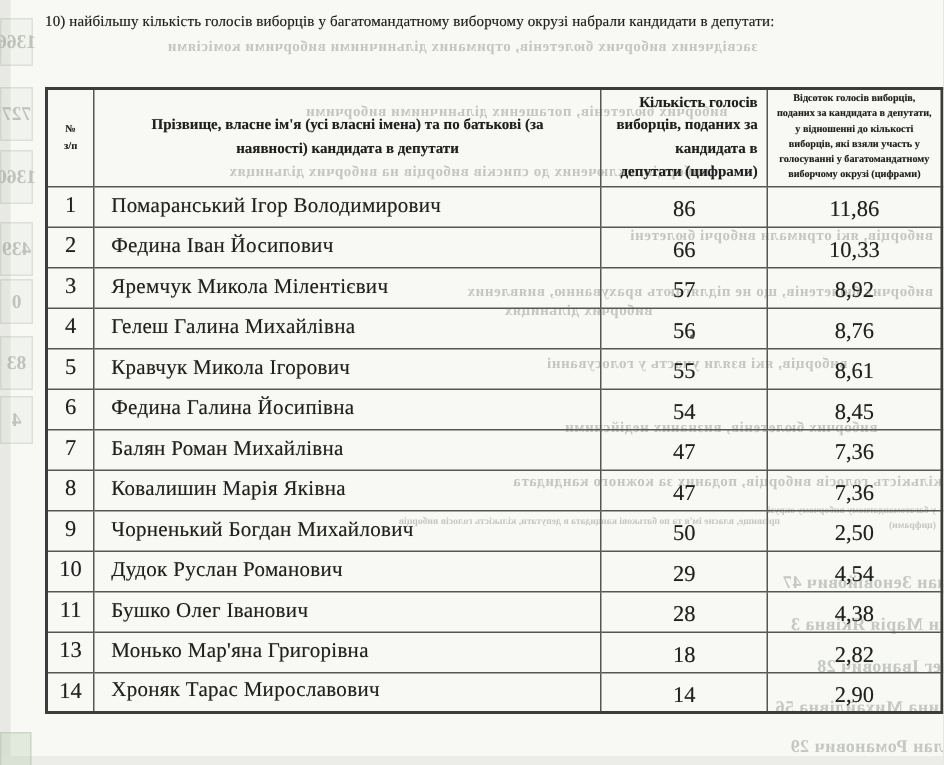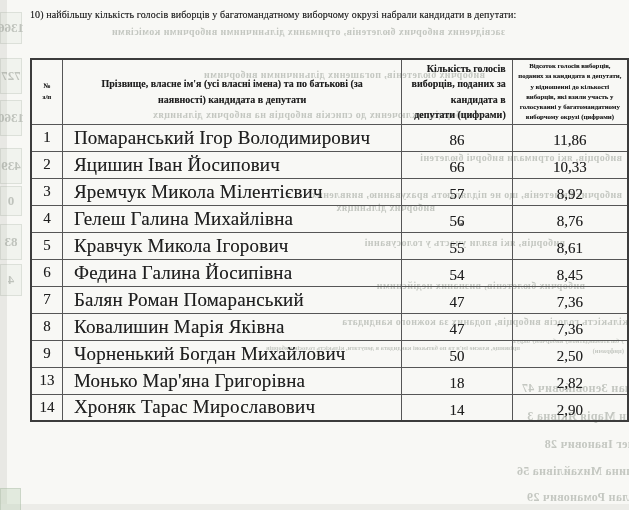--- a/index.html
+++ b/index.html
@@ -55,21 +55,21 @@
   }
   table.results{border:2px solid #3c3c3c;}
   th{font-weight:bold;vertical-align:middle;}
   .h-num{width:32px;font-size:7px;line-height:1.5;white-space:pre-line;}
   .h-name{width:321px;font-size:10px;line-height:1.55;padding:0 22px !important;}
   .h-votes{width:104px;font-size:10px;line-height:1.55;padding:0 6px !important;text-align:right;}
   .h-pct{width:113px;font-size:6.8px;line-height:1.5;padding:0 4px !important;}
   thead tr{height:65px;}
   tbody tr{height:27px;}
   td.c-num{font-size:15px;text-align:center;}
-  td.c-name{font-size:19px;padding-left:11px !important;letter-spacing:.2px;}
+  td.c-name{font-size:14px;padding-left:11px !important;letter-spacing:.2px;}
   td.c-votes,td.c-pct{font-size:15px;text-align:center;}
   td.c-votes span,td.c-pct span{display:inline-block;transform:translateY(3px);}
 
   .speckle{
     position:absolute;left:460px;top:223px;width:3px;height:3px;
     background:#444;border-radius:50%;opacity:.8;
   }
 </style>
 </head>
 <body>
@@ -123,21 +123,21 @@
 
           <tr>
             <td class="c-num">1</td>
             <td class="c-name">Помаранський Ігор Володимирович</td>
             <td class="c-votes"><span>86</span></td>
             <td class="c-pct"><span>11,86</span></td>
           </tr>
 
           <tr>
             <td class="c-num">2</td>
-            <td class="c-name">Яцишин Іван Йосипович</td>
+            <td class="c-name">Федина Іван Йосипович</td>
             <td class="c-votes"><span>66</span></td>
             <td class="c-pct"><span>10,33</span></td>
           </tr>
 
           <tr>
             <td class="c-num">3</td>
             <td class="c-name">Яремчук Микола Мілентієвич</td>
             <td class="c-votes"><span>57</span></td>
             <td class="c-pct"><span>8,92</span></td>
           </tr>
@@ -158,40 +158,52 @@
 
           <tr>
             <td class="c-num">6</td>
             <td class="c-name">Федина Галина Йосипівна</td>
             <td class="c-votes"><span>54</span></td>
             <td class="c-pct"><span>8,45</span></td>
           </tr>
 
           <tr>
             <td class="c-num">7</td>
-            <td class="c-name">Балян Роман Помаранський</td>
+            <td class="c-name">Балян Роман Михайлівна</td>
             <td class="c-votes"><span>47</span></td>
             <td class="c-pct"><span>7,36</span></td>
           </tr>
 
           <tr>
             <td class="c-num">8</td>
             <td class="c-name">Ковалишин Марія Яківна</td>
             <td class="c-votes"><span>47</span></td>
             <td class="c-pct"><span>7,36</span></td>
           </tr>
 
           <tr>
             <td class="c-num">9</td>
             <td class="c-name">Чорненький Богдан Михайлович</td>
             <td class="c-votes"><span>50</span></td>
             <td class="c-pct"><span>2,50</span></td>
           </tr>
 
-
+          <tr>
+            <td class="c-num">10</td>
+            <td class="c-name">Дудок Руслан Романович</td>
+            <td class="c-votes"><span>29</span></td>
+            <td class="c-pct"><span>4,54</span></td>
+          </tr>
+
+          <tr>
+            <td class="c-num">11</td>
+            <td class="c-name">Бушко Олег Іванович</td>
+            <td class="c-votes"><span>28</span></td>
+            <td class="c-pct"><span>4,38</span></td>
+          </tr>
 
 
           <tr>
             <td class="c-num">13</td>
             <td class="c-name">Монько Мар'яна Григорівна</td>
             <td class="c-votes"><span>18</span></td>
             <td class="c-pct"><span>2,82</span></td>
           </tr>
 
           <tr>

